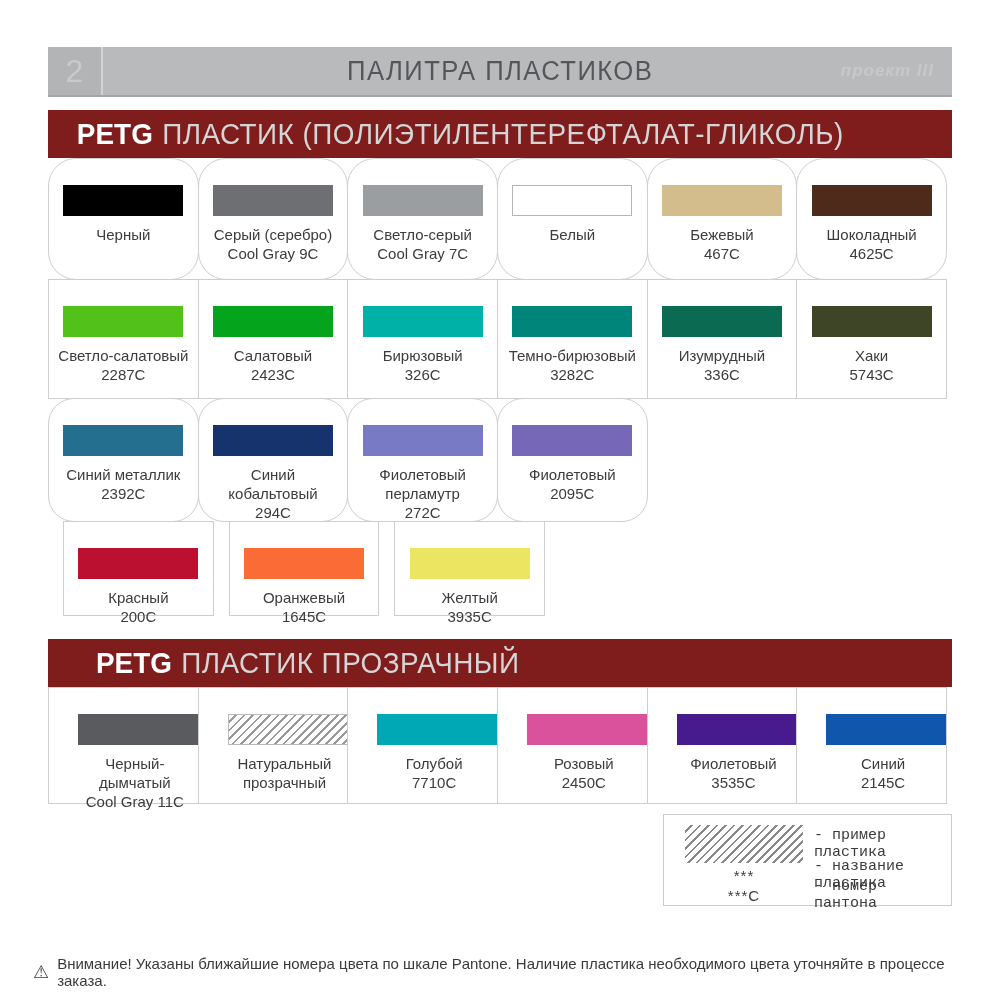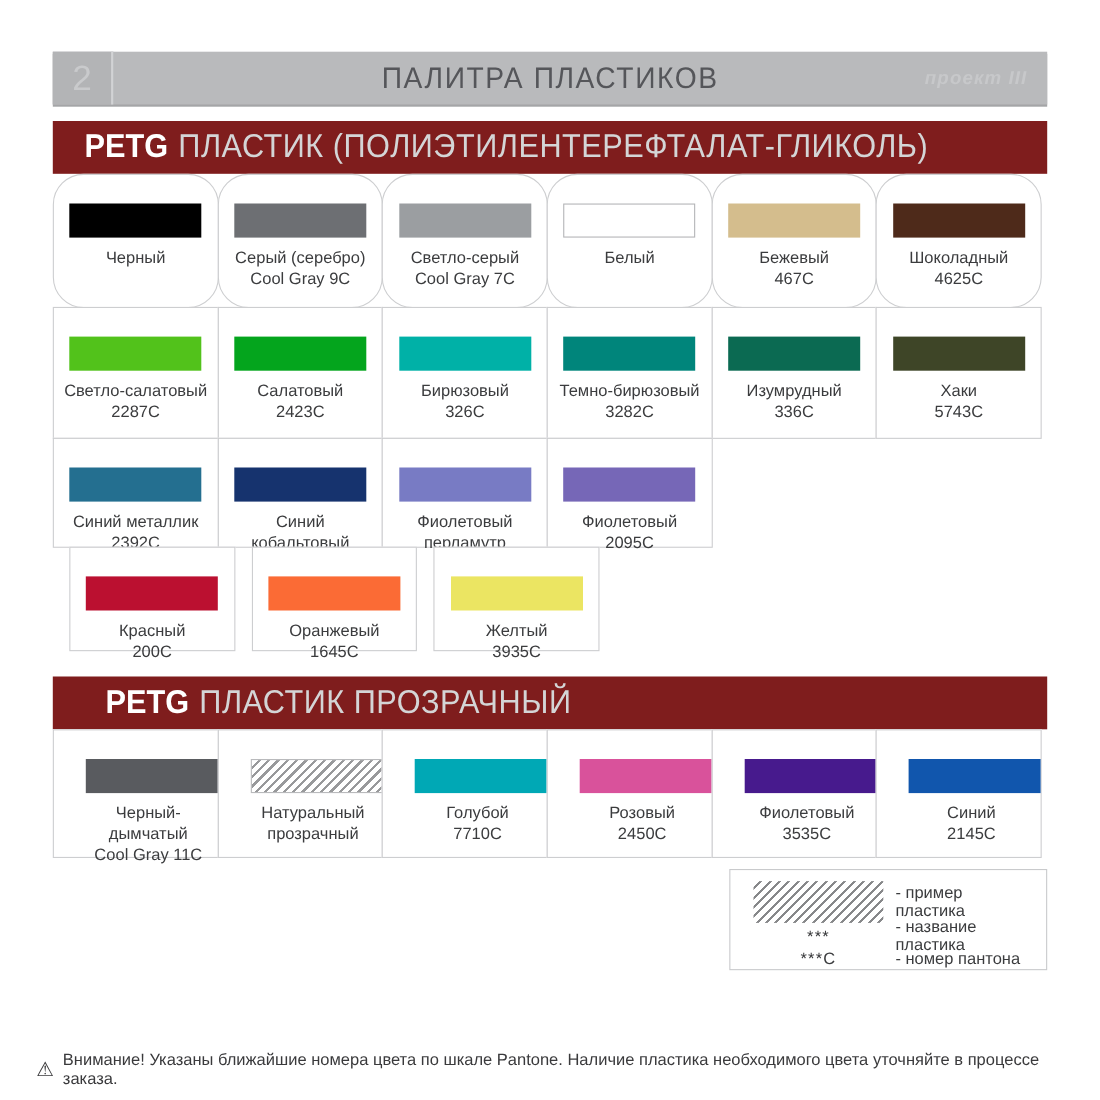--- a/index.html
+++ b/index.html
@@ -56,21 +56,21 @@
   .prow { display: flex; }
   .prow + .prow { margin-top: -1px; }
   .cell {
     width: calc(100% / 6); background: #fff;
     border: 1px solid #cdced0; text-align: center;
     padding: 0 6px;
   }
   .cell + .cell { margin-left: -1px; }
   .r1 .cell { height: 122px; border-radius: 28px; }
   .r2 .cell { height: 120px; }
-  .r3 .cell { height: 100px; }
+  .r3 .cell { height: 124px; border-radius: 26px; }
   .r4 .cell { height: 95px; margin-left: 15px; }
   .rt .cell { height: 117px; padding-left: 29px; }
   .swatch { width: 120px; height: 31px; margin: 26px auto 9px; }
   .sw-white { background: #ffffff; border: 1px solid #b4b5b7; }
   .sw-hatch {
     background: repeating-linear-gradient(135deg, #ffffff 0, #ffffff 4px, #98999b 4px, #98999b 6px);
     border: 1px solid #b9babc;
   }
   .cname, .ccode { font-size: 15px; line-height: 19px; color: #3b3c3e; }
 
@@ -79,21 +79,21 @@
     margin-top: 10px; margin-left: auto; width: 289px; height: 92px;
     border: 1px solid #c9cacc; padding: 8px 10px 6px 10px;
     display: grid; grid-template-columns: 140px 1fr; grid-template-rows: 42px 20px 20px;
     align-items: center;
   }
   .legend-hatch {
     width: 118px; height: 38px; margin: 0 auto;
     background: repeating-linear-gradient(135deg, #ffffff 0, #ffffff 4px, #87888a 4px, #87888a 6px);
   }
   .legend-stars { font-size: 15px; text-align: center; color: #3b3c3e; letter-spacing: 1px; }
-  .legend-label { font-size: 15px; color: #3b3c3e; text-align: left; }
+  .legend-label { font-size: 15px; color: #3b3c3e; text-align: left; font-family: Liberation Mono, monospace; }
 
   
   .warning {
     position: absolute; left: 33px; top: 955px; width: 940px;
     display: flex; align-items: center; gap: 8px;
     font-size: 15px; color: #3a3a3c;
   }
   .warn-icon { font-size: 18px; line-height: 1; color: #3a3a3c; }
 </style>
 </head>

